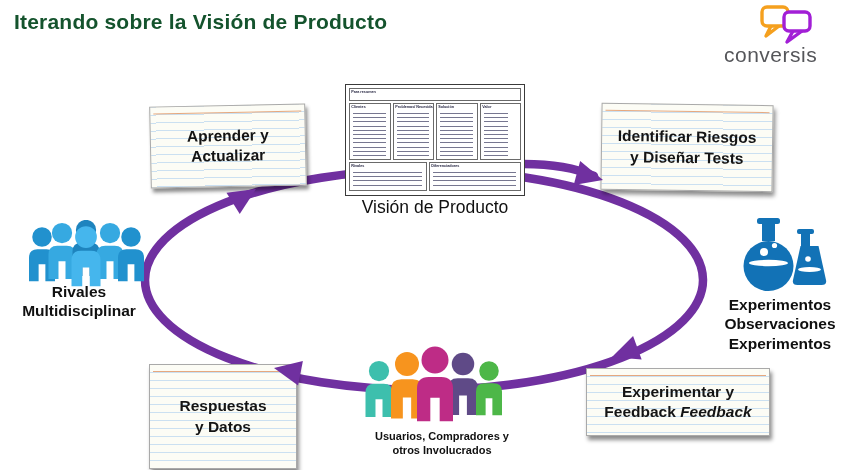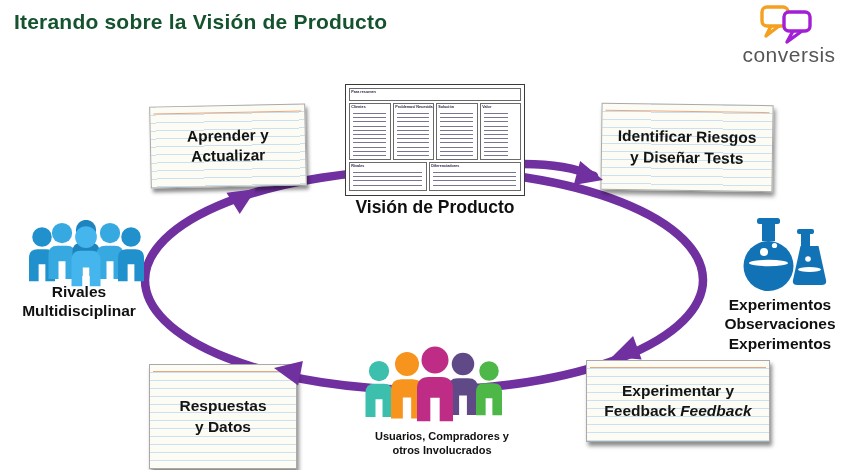--- a/index.html
+++ b/index.html
@@ -8,21 +8,21 @@
     background:#ffffff;font-family:"Liberation Sans",sans-serif;
     -webkit-font-smoothing:antialiased;
   }
   .abs{position:absolute;}
 
   
   #page-title{
     left:14px;top:10px;font-size:21px;font-weight:bold;color:#662D91;
     letter-spacing:.2px;
   }
-  #logo{right:6px;top:2px;width:130px;text-align:center;}
+  #logo{right:6px;top:2px;width:130px;}
   #logo svg{display:block;margin:0 auto;}
   #logo-text{font-size:21px;color:#55565A;letter-spacing:.5px;margin-top:-3px;}
 
   
   #cycle-layer{left:0;top:0;width:860px;height:470px;pointer-events:none;}
   #arrow-layer{left:0;top:0;width:860px;height:470px;pointer-events:none;z-index:30;}
 
   
   .card{
     background-color:#FCFCF5;
@@ -33,21 +33,21 @@
     display:flex;flex-direction:column;justify-content:center;
     text-align:center;font-weight:bold;color:#141414;font-size:15.5px;
     line-height:1.3;z-index:20;box-sizing:border-box;
   }
   .card::before{
     content:"";position:absolute;left:3px;right:3px;top:6px;height:1px;
     background:#E6A87E;
   }
   #card-aprender    {left:150px;top:105px;width:156px;height:82px;transform:rotate(-1.2deg);}
   #card-identificar {left:601px;top:104px;width:172px;height:87px;transform:rotate(.8deg);}
-  #card-experimentar{left:586px;top:360px;width:184px;height:82px;}
+  #card-experimentar{left:586px;top:368px;width:184px;height:68px;}
   #card-respuestas  {left:149px;top:364px;width:148px;height:105px;}
   .it{font-style:italic;}
 
   
   #vision-board{
     left:345px;top:84px;width:180px;height:112px;background:#fff;
     border:1.4px solid #3a3a3a;box-sizing:border-box;padding:3px;z-index:20;
   }
   .vb-top{border:1px solid #6a6a6a;height:13px;box-sizing:border-box;
     margin-bottom:2px;overflow:hidden;}
@@ -55,21 +55,21 @@
   .vb-grid2{display:grid;grid-template-columns:46fr 54fr;gap:2px;height:29px;}
   .vb-cell{border:1px solid #6a6a6a;box-sizing:border-box;overflow:hidden;position:relative;}
   .vb-h{display:block;font-size:6px;font-weight:bold;color:#1d1d3a;
     transform:scale(.62);transform-origin:0 0;white-space:nowrap;padding:1px 0 0 2px;}
   .vb-lines{position:absolute;left:3px;right:4px;top:9px;bottom:3px;
     background:repeating-linear-gradient(to bottom,#49496b 0 1px,transparent 1px 4.2px);
     opacity:.75;}
   .vb-lines.short{right:30%;}
   #vision-caption{
     left:336px;top:197px;width:198px;text-align:center;font-size:17.5px;
-    font-weight:bold;color:#101010;z-index:20;
+    font-weight:normal;color:#101010;z-index:20;
   }
 
   
   .big-label{font-weight:bold;color:#101010;text-align:center;line-height:1.25;z-index:20;}
   #label-equipo   {left:0px;  top:282px;width:158px;font-size:15.5px;}
   #label-invest   {left:702px;top:295px;width:156px;font-size:15.5px;}
   #label-usuarios {left:328px;top:430px;width:228px;font-size:11px;}
 
   .icon-box{z-index:20;}
   #icon-team  {left:28px; top:220px;}

